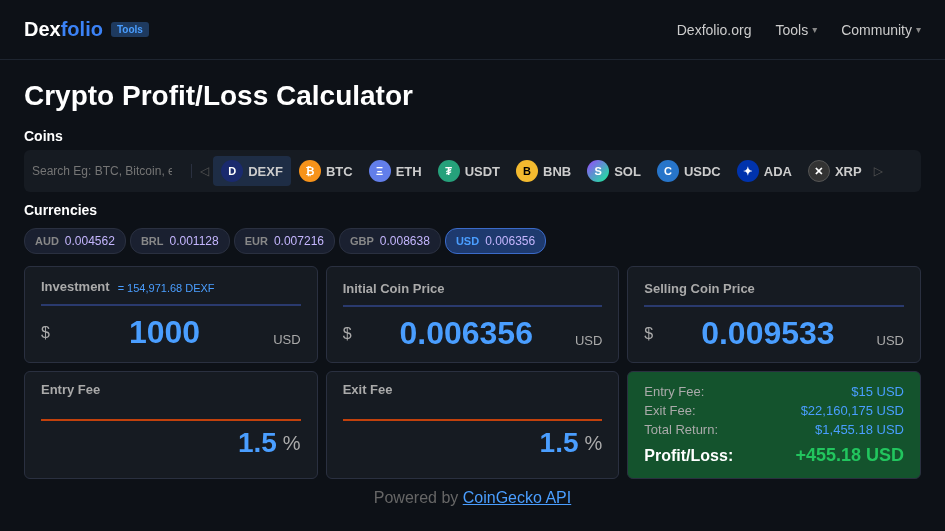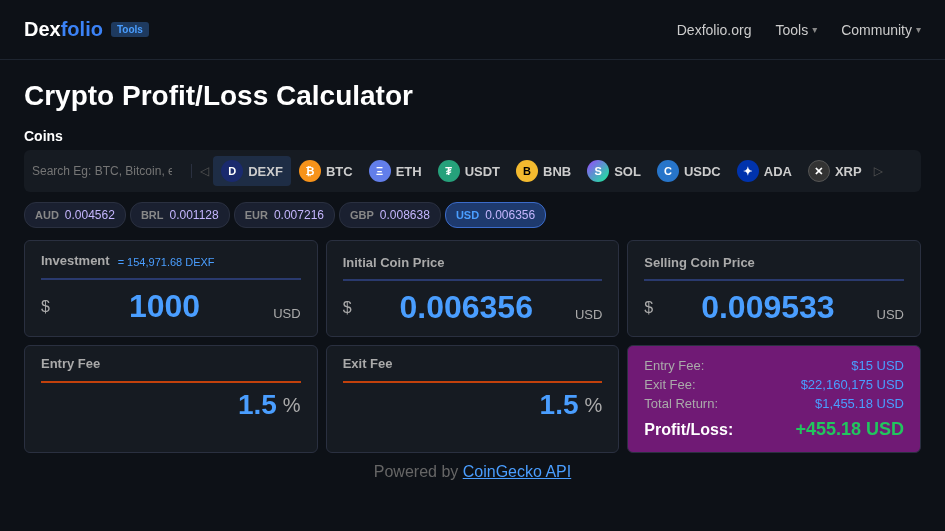--- a/index.html
+++ b/index.html
@@ -229,21 +229,21 @@
     .percent-sign {
       color: #aaa;
       font-size: 20px;
       align-self: flex-end;
       padding-bottom: 4px;
       margin-left: 6px;
     }
 
     
     .result-card {
-      background: #701a75;
+      background: #14532d;
       border: 1px solid #2a3040;
       border-radius: 6px;
       padding: 12px 16px;
       display: flex;
       flex-direction: column;
       gap: 4px;
     }
 
     .result-row {
       display: flex;
@@ -286,21 +286,21 @@
       background: #161b22;
       border: 1px solid #2a3040;
       border-radius: 6px;
       padding: 10px 16px;
     }
 
     .fee-title {
       font-size: 13px;
       font-weight: 600;
       color: #aaa;
-      margin-bottom: 10px;
+      margin-bottom: 22px;
     }
 
     .fee-input-row {
       display: flex;
       align-items: baseline;
       justify-content: flex-end;
       border-top: 2px solid #c2410c;
       padding-top: 6px;
       margin-top: 6px;
     }
@@ -404,20 +404,21 @@
       <div class="coin-icon coin-ada">✦</div>
       <span class="coin-label">ADA</span>
     </div>
     <div class="coin-item">
       <div class="coin-icon coin-xrp">✕</div>
       <span class="coin-label">XRP</span>
     </div>
     <span class="nav-arrow">▷</span>
   </div>
 
+  <div class="section-label" style="margin-top:10px;">Currencies</div>
   <div class="currencies-row">
     <div class="currency-badge">
       <span class="currency-name">AUD</span>
       <span class="currency-value">0.004562</span>
     </div>
     <div class="currency-badge">
       <span class="currency-name">BRL</span>
       <span class="currency-value">0.001128</span>
     </div>
     <div class="currency-badge">

